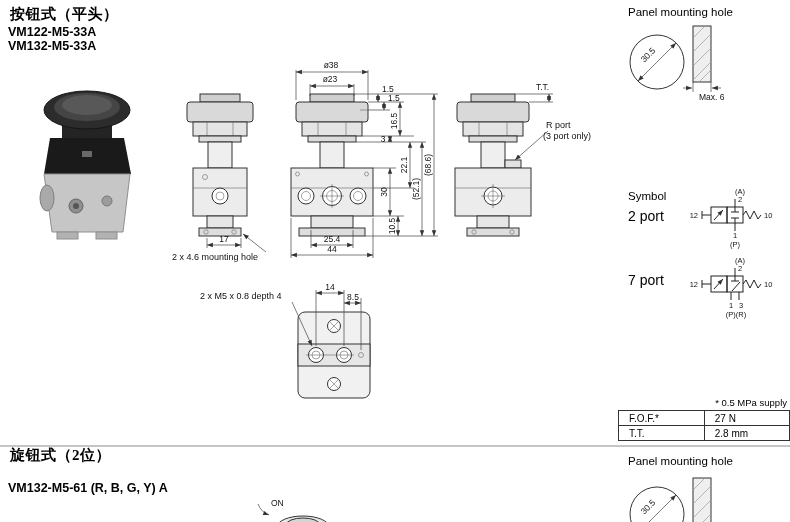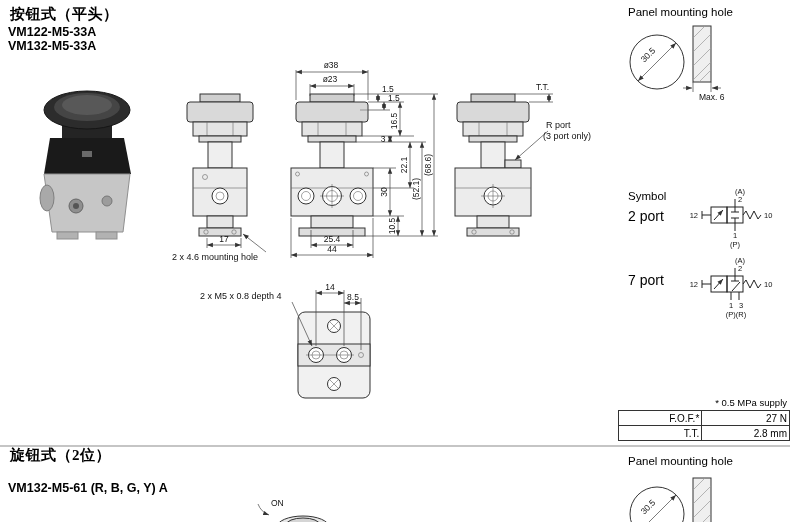--- a/index.html
+++ b/index.html
@@ -5,21 +5,21 @@
   html,body { margin:0; padding:0; background:#fff; }
   .page { position:relative; width:790px; height:522px; overflow:hidden; background:#ffffff;
           font-family:"Liberation Sans", sans-serif; color:#000; }
   .abs { position:absolute; }
   .title-cn { font-size:15px; font-weight:700; letter-spacing:0.5px;font-family:Liberation Serif, serif; }
   .model { font-size:12.5px; font-weight:700; line-height:14px; white-space:nowrap; }
   .h-small { font-size:11.5px; font-weight:400; }
   .port-label { font-size:14px; }
   .note { font-size:9.5px; }
   table.spec { border-collapse:collapse; background:#fff; }
-  table.spec td { border:1px solid #333; font-size:10px; text-align:right; height:14px; padding:0 2px; }
+  table.spec td { border:1px solid #333; font-size:10px; text-align:left; height:14px; padding:0 10px; }
   table.spec td.lbl { width:80px; }
   table.spec td.val { width:85px; }
   svg .outline { stroke:#333; stroke-width:1; }
   svg .thin { stroke:#666; stroke-width:0.6; fill:none; }
   svg .dim { stroke:#444; stroke-width:0.7; fill:none; }
   svg .sym { stroke:#222; stroke-width:1; fill:none; }
   svg .hatch { stroke:#9a9a9a; stroke-width:0.7; }
   svg text { font-family:"Liberation Sans", sans-serif; fill:#111; }
   .dimtxt { font-size:8.5px; }
   .notetxt { font-size:9px; }

